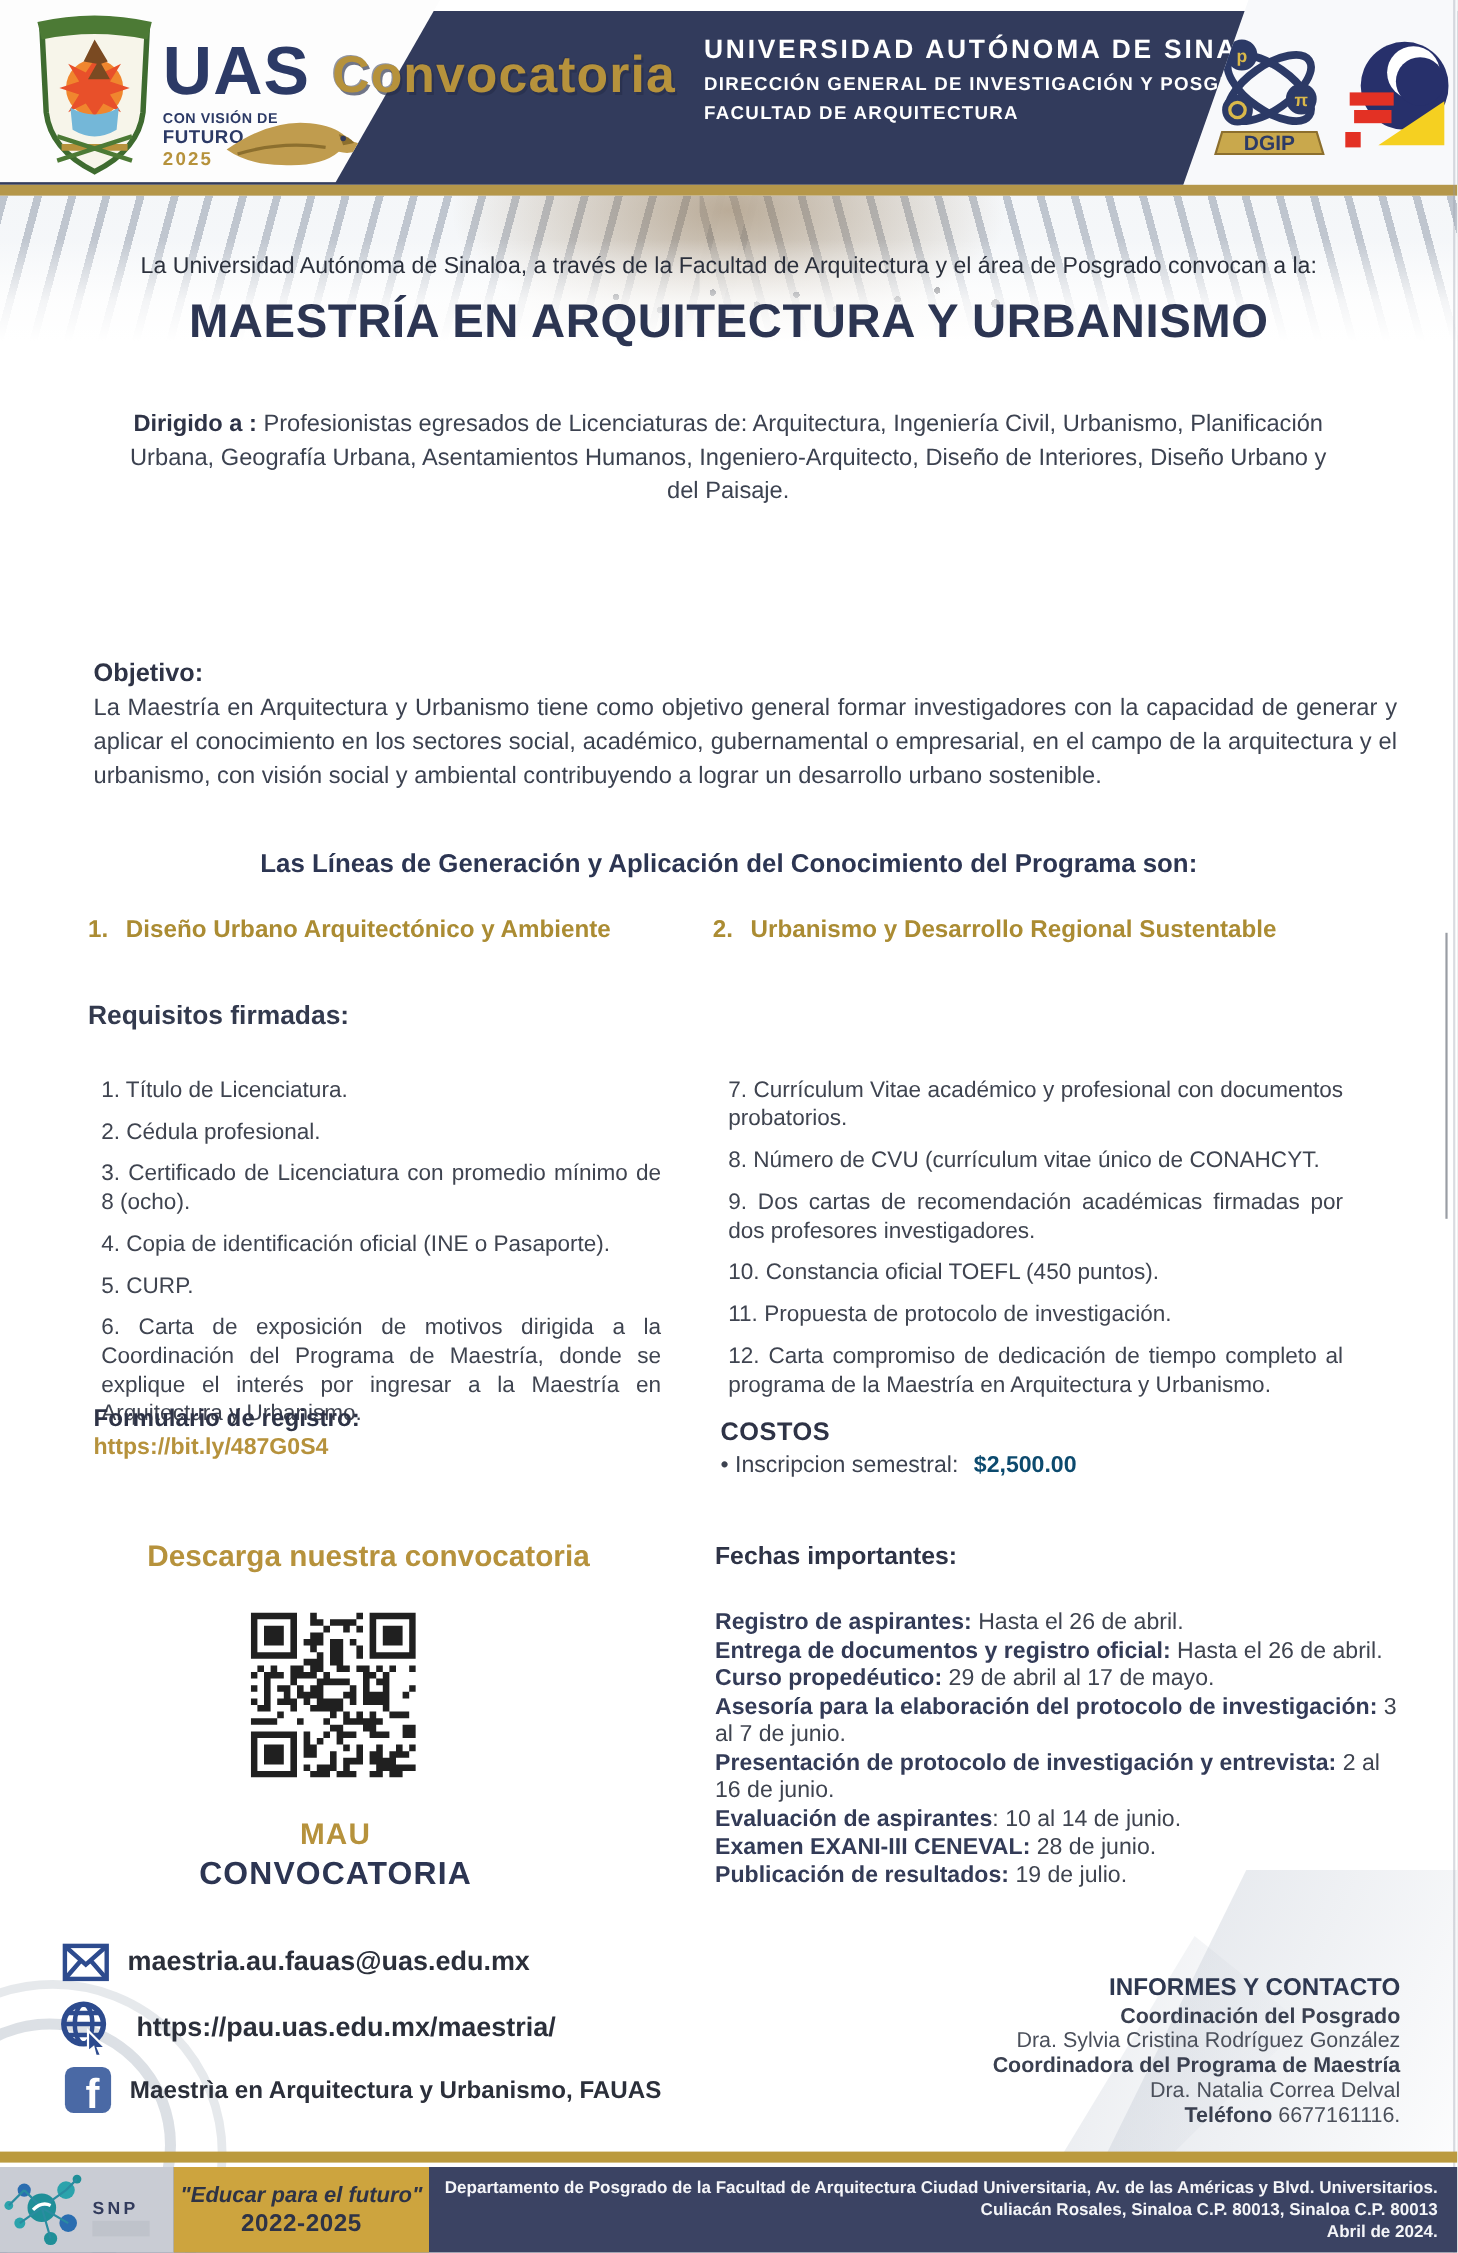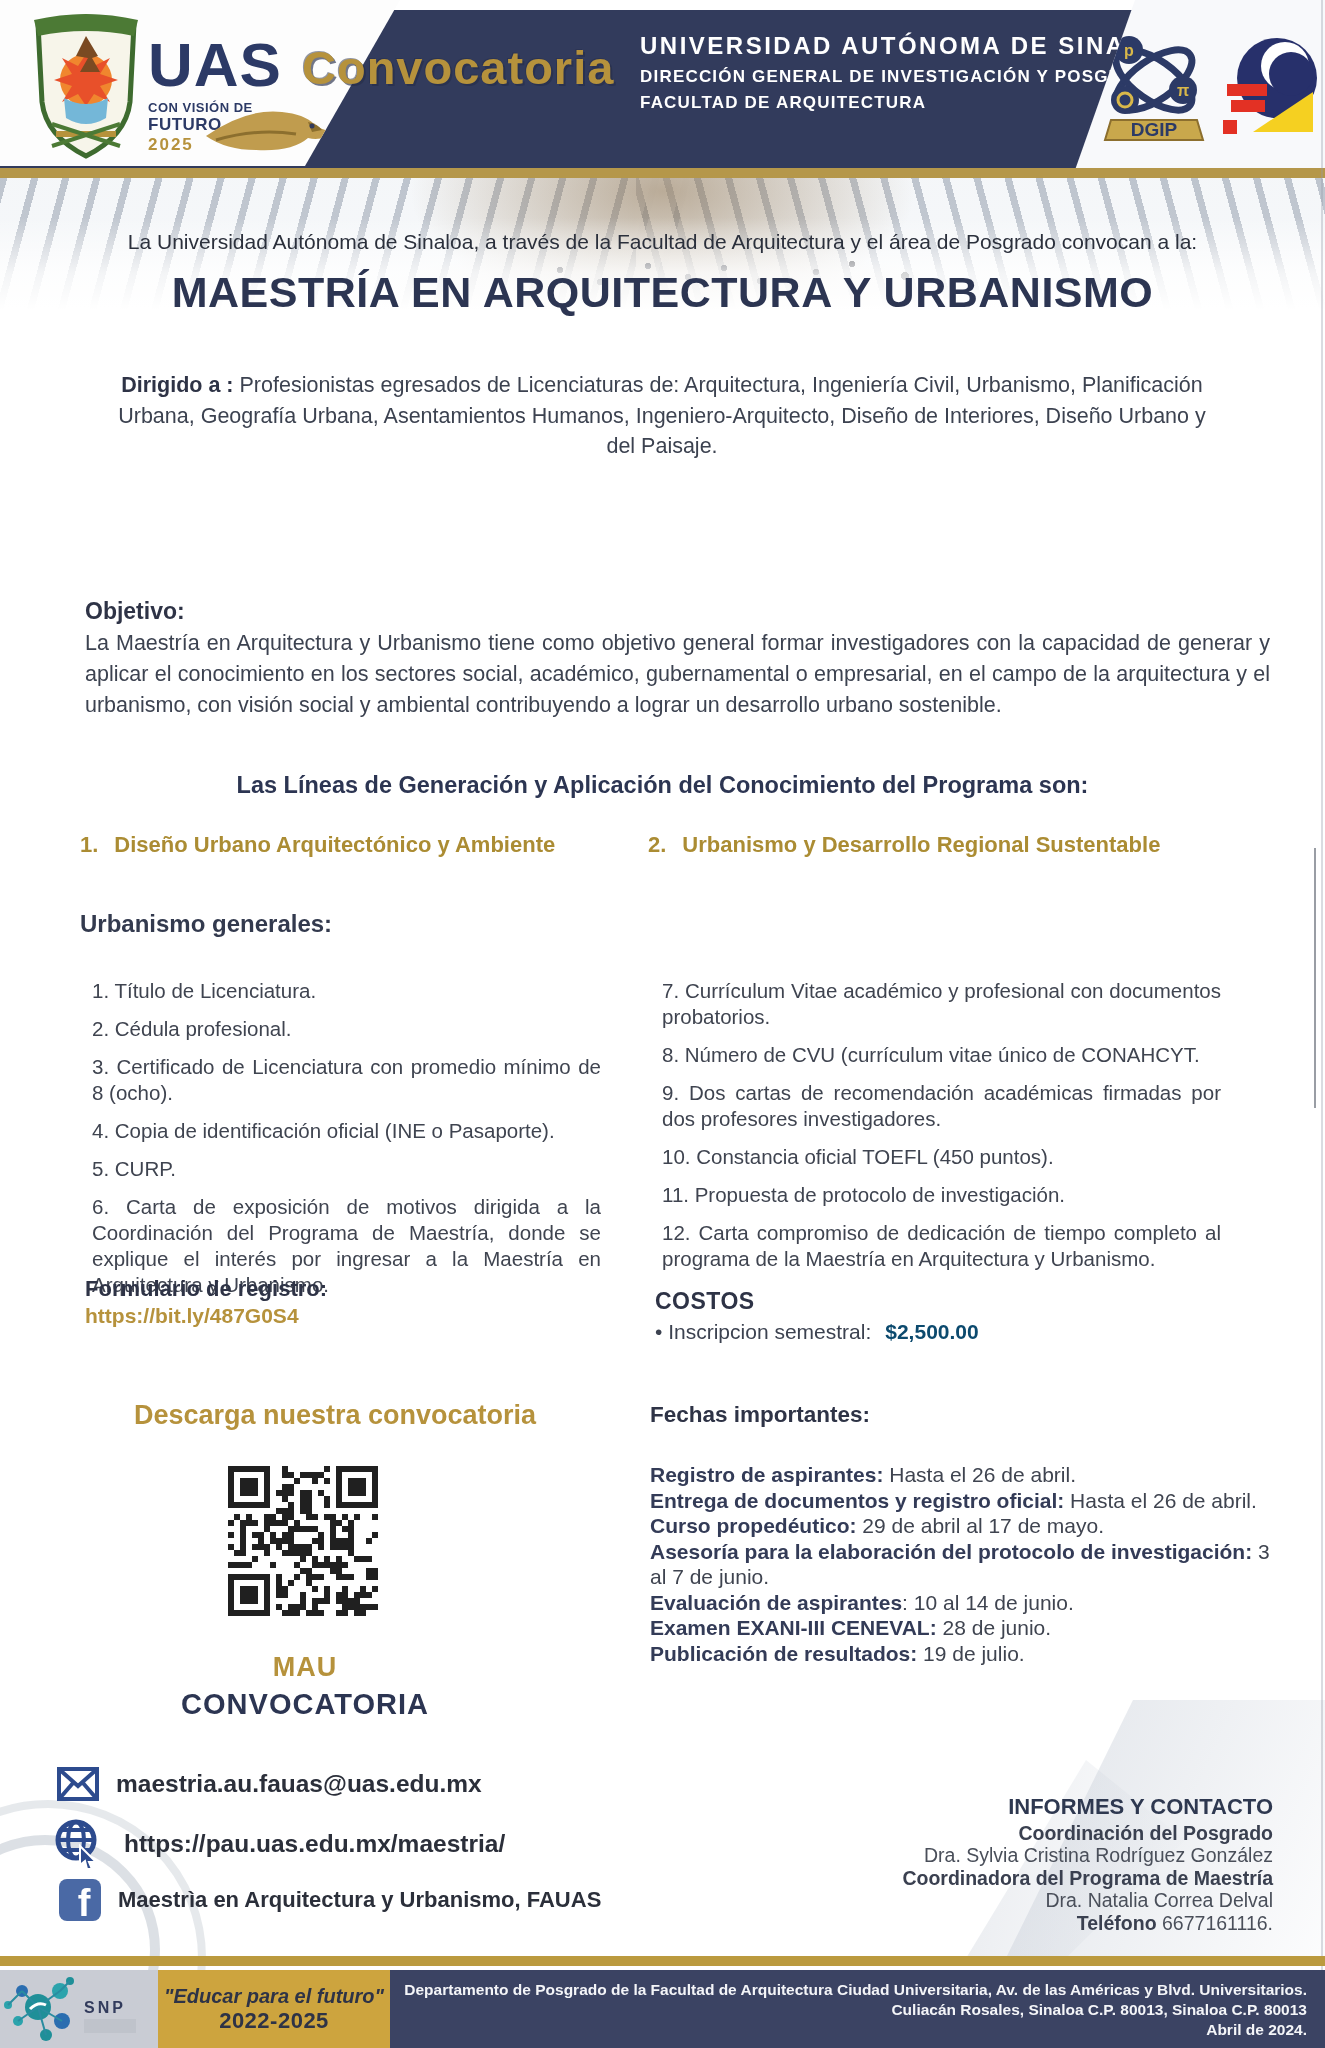--- a/index.html
+++ b/index.html
@@ -204,21 +204,21 @@
   <div class="objetivo-p">La Maestría en Arquitectura y Urbanismo tiene como objetivo general formar investigadores con la capacidad de generar y aplicar el conocimiento en los sectores social, académico, gubernamental o empresarial, en el campo de la arquitectura y el urbanismo, con visión social y ambiental contribuyendo a lograr un desarrollo urbano sostenible.</div>
 
   <div class="lgac-h">Las Líneas de Generación y Aplicación del Conocimiento del Programa son:</div>
   <div class="lgac-item lgac-1">
     <span class="num">1.</span><span>Diseño Urbano Arquitectónico y Ambiente</span>
   </div>
   <div class="lgac-item lgac-2">
     <span class="num">2.</span><span>Urbanismo y Desarrollo Regional Sustentable</span>
   </div>
 
-  <div class="req-h">Urbanismo generales:</div>
+  <div class="req-h">Requisitos firmadas:</div>
   <div class="req-col req-left">
     <p>1.  Título de Licenciatura.</p>
     <p>2.  Cédula profesional.</p>
     <p>3.  Certificado de Licenciatura con promedio mínimo de 8 (ocho).</p>
     <p>4.  Copia de identificación oficial (INE o Pasaporte).</p>
     <p>5.  CURP.</p>
     <p>6.  Carta de exposición de motivos dirigida a la Coordinación del Programa de Maestría, donde se explique el interés por ingresar a la Maestría en Arquitectura y Urbanismo.</p>
   </div>
   <div class="req-col req-right">
     <p>7.  Currículum Vitae académico y profesional con documentos probatorios.</p>
@@ -236,20 +236,21 @@
     <span>• Inscripcion semestral:</span><span class="val">$2,500.00</span>
   </div>
 
   <div class="descarga-h">Descarga nuestra convocatoria</div>
   <div class="fechas-h">Fechas importantes:</div>
   <div class="fechas">
     <p><span class="lab">Registro de aspirantes:</span><span class="val"> Hasta el 26 de abril.</span></p>
     <p><span class="lab">Entrega de documentos y registro oficial:</span><span class="val"> Hasta el 26 de abril.</span></p>
     <p><span class="lab">Curso propedéutico:</span><span class="val"> 29 de abril al 17 de mayo.</span></p>
     <p><span class="lab">Asesoría para la elaboración del protocolo de investigación:</span><span class="val"> 3 al 7 de junio.</span></p>
+    <p><span class="lab">Presentación de protocolo de investigación y entrevista:</span><span class="val"> 2 al 16 de junio.</span></p>
     <p><span class="lab">Evaluación de aspirantes</span><span class="val">: 10 al 14 de junio.</span></p>
     <p><span class="lab">Examen EXANI-III CENEVAL:</span><span class="val"> 28 de junio.</span></p>
     <p><span class="lab">Publicación de resultados:</span><span class="val">  19 de julio.</span></p>
   </div>
 
   <div class="qr">
     <svg width="150" height="150" viewBox="0 0 150 150">
         <path d="M54 0h6v6h-6zM96 0h6v6h-6zM54 6h6v6h-6zM60 6h6v6h-6zM72 6h6v6h-6zM78 6h6v6h-6zM84 6h6v6h-6zM90 6h6v6h-6zM66 12h6v6h-6zM84 12h6v6h-6zM96 12h6v6h-6zM54 18h6v6h-6zM60 18h6v6h-6zM48 24h6v6h-6zM54 24h6v6h-6zM60 24h6v6h-6zM72 24h6v6h-6zM78 24h6v6h-6zM90 24h6v6h-6zM54 30h6v6h-6zM72 30h6v6h-6zM78 30h6v6h-6zM96 30h6v6h-6zM60 36h6v6h-6zM72 36h6v6h-6zM78 36h6v6h-6zM96 36h6v6h-6zM48 42h6v6h-6zM54 42h6v6h-6zM60 42h6v6h-6zM72 42h6v6h-6zM78 42h6v6h-6zM6 48h6v6h-6zM18 48h6v6h-6zM36 48h6v6h-6zM42 48h6v6h-6zM54 48h6v6h-6zM60 48h6v6h-6zM78 48h6v6h-6zM84 48h6v6h-6zM96 48h6v6h-6zM102 48h6v6h-6zM114 48h6v6h-6zM126 48h6v6h-6zM144 48h6v6h-6zM0 54h6v6h-6zM12 54h6v6h-6zM18 54h6v6h-6zM24 54h6v6h-6zM36 54h6v6h-6zM42 54h6v6h-6zM48 54h6v6h-6zM54 54h6v6h-6zM66 54h6v6h-6zM102 54h6v6h-6zM108 54h6v6h-6zM120 54h6v6h-6zM12 60h6v6h-6zM36 60h6v6h-6zM60 60h6v6h-6zM66 60h6v6h-6zM72 60h6v6h-6zM78 60h6v6h-6zM84 60h6v6h-6zM102 60h6v6h-6zM114 60h6v6h-6zM120 60h6v6h-6zM0 66h6v6h-6zM12 66h6v6h-6zM24 66h6v6h-6zM30 66h6v6h-6zM42 66h6v6h-6zM54 66h6v6h-6zM60 66h6v6h-6zM90 66h6v6h-6zM102 66h6v6h-6zM120 66h6v6h-6zM144 66h6v6h-6zM12 72h6v6h-6zM30 72h6v6h-6zM42 72h6v6h-6zM48 72h6v6h-6zM54 72h6v6h-6zM60 72h6v6h-6zM84 72h6v6h-6zM90 72h6v6h-6zM102 72h6v6h-6zM108 72h6v6h-6zM114 72h6v6h-6zM120 72h6v6h-6zM138 72h6v6h-6zM0 78h6v6h-6zM12 78h6v6h-6zM24 78h6v6h-6zM30 78h6v6h-6zM36 78h6v6h-6zM48 78h6v6h-6zM60 78h6v6h-6zM66 78h6v6h-6zM72 78h6v6h-6zM78 78h6v6h-6zM90 78h6v6h-6zM102 78h6v6h-6zM108 78h6v6h-6zM114 78h6v6h-6zM120 78h6v6h-6zM6 84h6v6h-6zM12 84h6v6h-6zM36 84h6v6h-6zM54 84h6v6h-6zM60 84h6v6h-6zM66 84h6v6h-6zM72 84h6v6h-6zM78 84h6v6h-6zM120 84h6v6h-6zM24 90h6v6h-6zM72 90h6v6h-6zM84 90h6v6h-6zM96 90h6v6h-6zM108 90h6v6h-6zM126 90h6v6h-6zM132 90h6v6h-6zM138 90h6v6h-6zM0 96h6v6h-6zM6 96h6v6h-6zM12 96h6v6h-6zM18 96h6v6h-6zM42 96h6v6h-6zM66 96h6v6h-6zM84 96h6v6h-6zM90 96h6v6h-6zM96 96h6v6h-6zM102 96h6v6h-6zM108 96h6v6h-6zM114 96h6v6h-6zM72 102h6v6h-6zM78 102h6v6h-6zM102 102h6v6h-6zM108 102h6v6h-6zM138 102h6v6h-6zM144 102h6v6h-6zM48 108h6v6h-6zM66 108h6v6h-6zM78 108h6v6h-6zM84 108h6v6h-6zM90 108h6v6h-6zM108 108h6v6h-6zM114 108h6v6h-6zM120 108h6v6h-6zM138 108h6v6h-6zM144 108h6v6h-6zM48 114h6v6h-6zM60 114h6v6h-6zM78 114h6v6h-6zM48 120h6v6h-6zM54 120h6v6h-6zM84 120h6v6h-6zM96 120h6v6h-6zM114 120h6v6h-6zM132 120h6v6h-6zM144 120h6v6h-6zM48 126h6v6h-6zM54 126h6v6h-6zM72 126h6v6h-6zM96 126h6v6h-6zM108 126h6v6h-6zM114 126h6v6h-6zM126 126h6v6h-6zM132 126h6v6h-6zM138 126h6v6h-6zM72 132h6v6h-6zM84 132h6v6h-6zM90 132h6v6h-6zM96 132h6v6h-6zM108 132h6v6h-6zM114 132h6v6h-6zM120 132h6v6h-6zM126 132h6v6h-6zM48 138h6v6h-6zM60 138h6v6h-6zM66 138h6v6h-6zM72 138h6v6h-6zM84 138h6v6h-6zM114 138h6v6h-6zM120 138h6v6h-6zM126 138h6v6h-6zM132 138h6v6h-6zM138 138h6v6h-6zM144 138h6v6h-6zM54 144h6v6h-6zM60 144h6v6h-6zM66 144h6v6h-6zM78 144h6v6h-6zM84 144h6v6h-6zM90 144h6v6h-6zM108 144h6v6h-6zM114 144h6v6h-6zM126 144h6v6h-6zM132 144h6v6h-6zM0 0h42v42h-42zM108 0h42v42h-42zM0 108h42v42h-42z" fill="#202020"></path>
         <path d="M6 6h30v30h-30zM114 6h30v30h-30zM6 114h30v30h-30z" fill="#ffffff"></path>
         <path d="M12 12h18v18h-18zM120 12h18v18h-18zM12 120h18v18h-18z" fill="#202020"></path>

